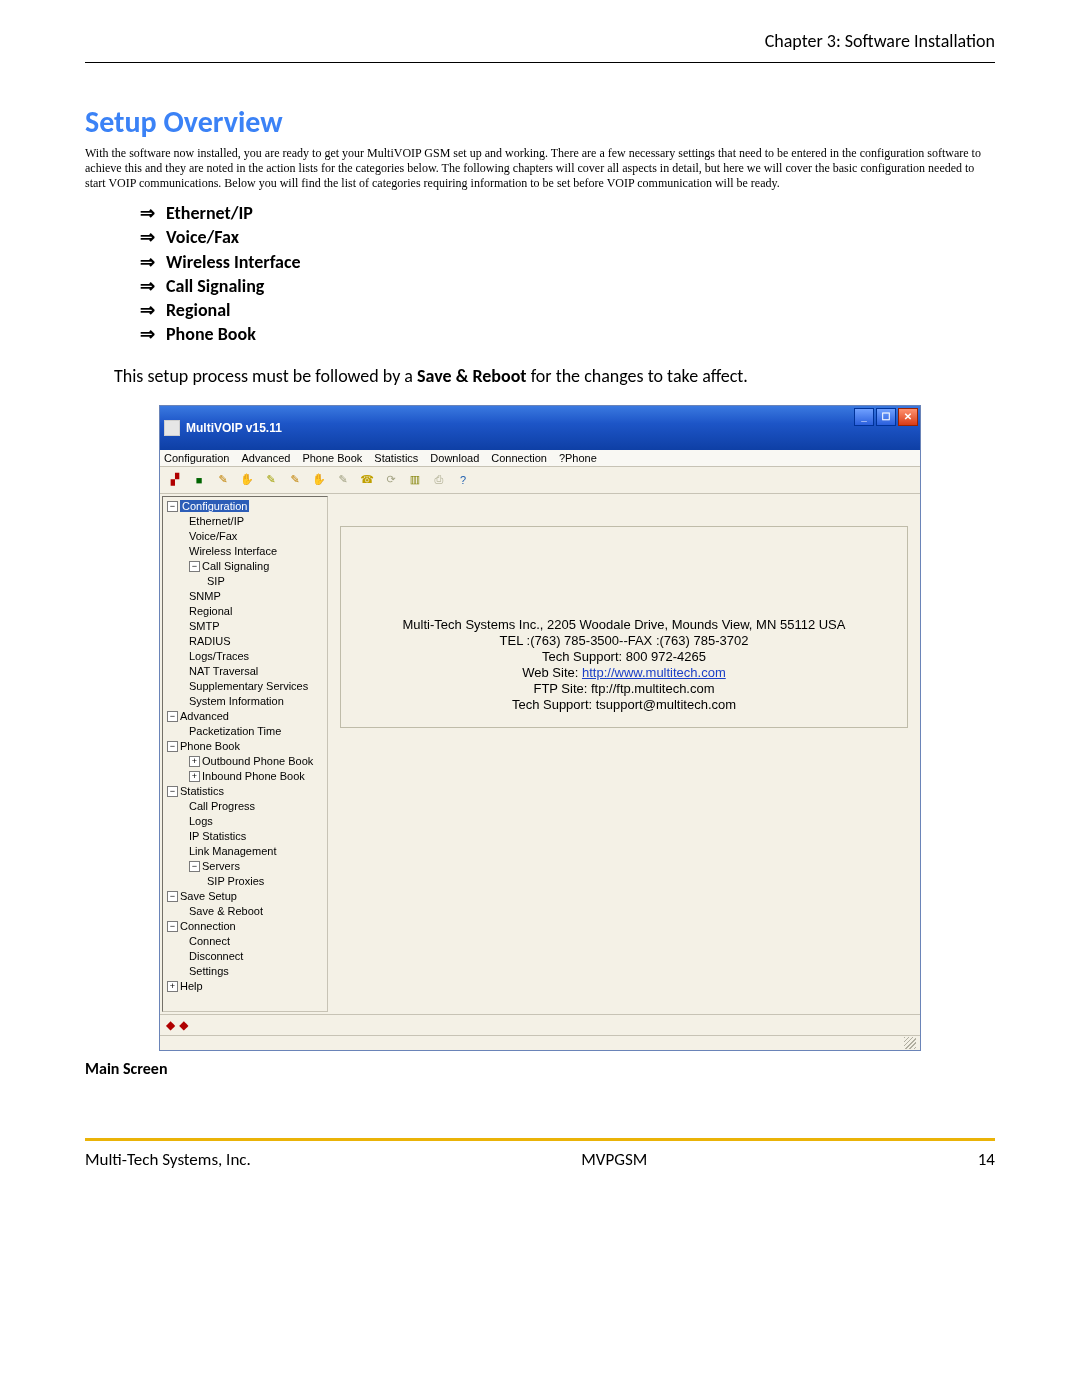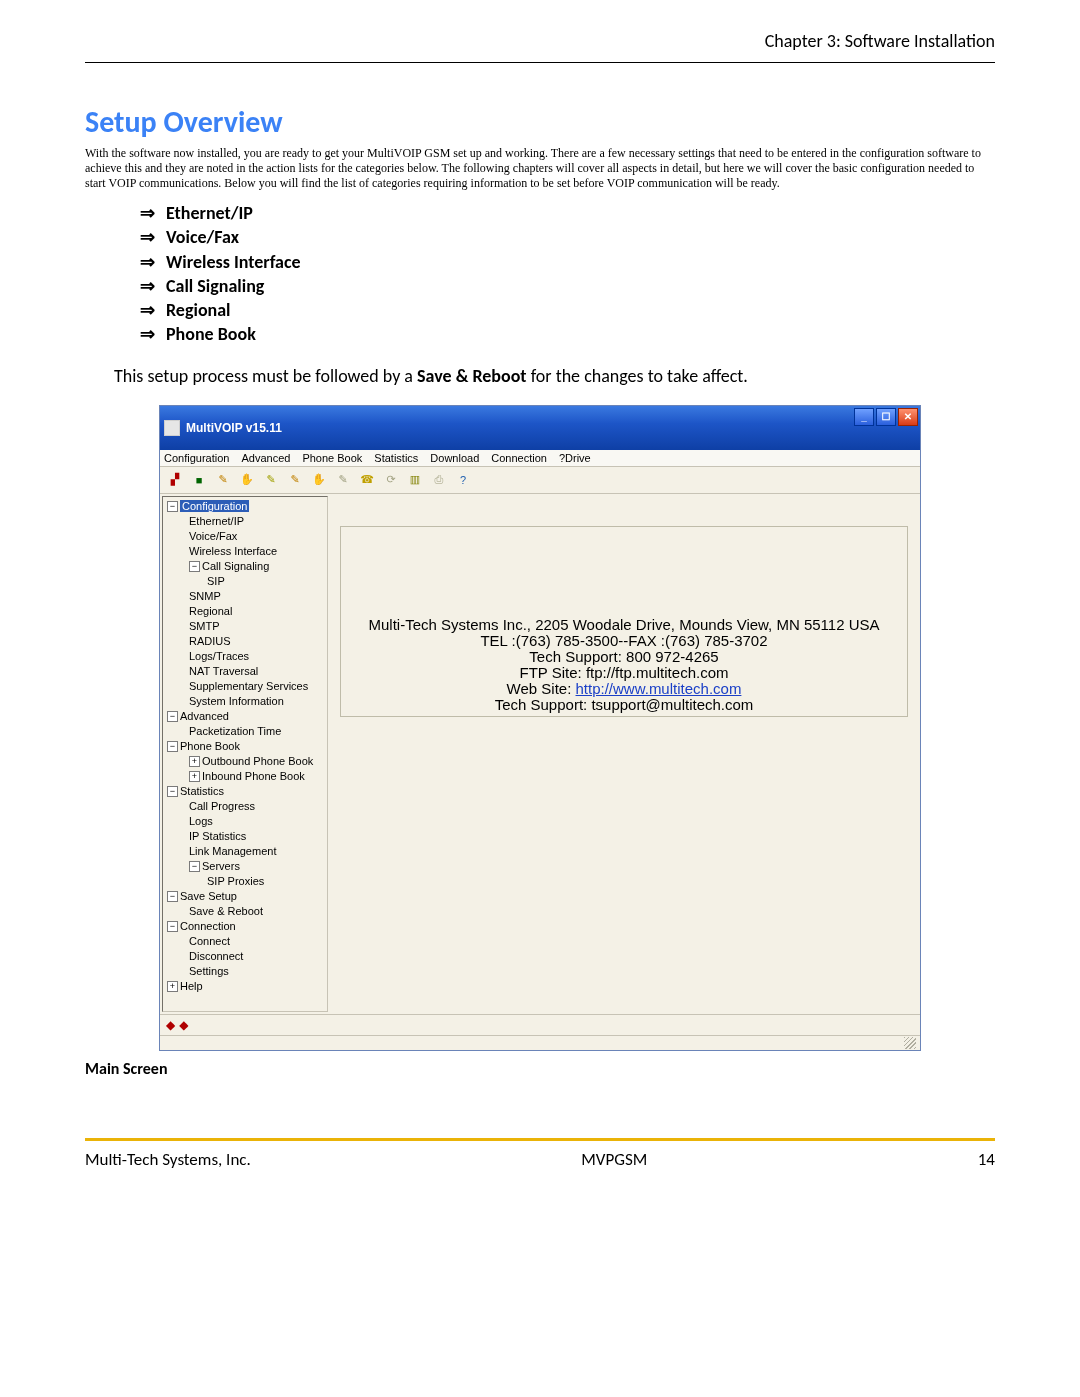--- a/index.html
+++ b/index.html
@@ -163,23 +163,23 @@
   .content {
     flex: 1;
     margin: 2px 2px 2px 0;
     position: relative;
   }
   .infobox {
     position: absolute;
     top: 30px; left: 10px; right: 10px;
     border: 1px solid #bfbca9;
     background: #f4f1e6;
-    padding: 90px 10px 3px 10px;
+    padding: 90px 10px 14px 10px;
     text-align: center;
-    font-size: 15px;
+    font-size: 13px;
     line-height: 16px;
   }
   .infobox a { color: #1a3fc7; text-decoration: underline; }
   .statusbar {
     background: #f4f1e6;
     border-top: 1px solid #c7c3b5;
     height: 20px;
     display: flex;
     align-items: center;
     padding: 0 6px;
@@ -248,21 +248,21 @@
       </div>
     </div>
 
     <div class="menubar">
       <span>Configuration</span>
       <span>Advanced</span>
       <span>Phone Book</span>
       <span>Statistics</span>
       <span>Download</span>
       <span>Connection</span>
-      <span>?Drive</span>
+      <span>?Phone</span>
     </div>
 
     <div class="toolbar">
       <span class="tbtn" style="color:#b00000;">▞</span>
       <span class="tbtn" style="color:#006400;">■</span>
       <span class="tbtn" style="color:#c08000;">✎</span>
       <span class="tbtn" style="color:#c0a000;">✋</span>
       <span class="tbtn" style="color:#a0a000;">✎</span>
       <span class="tbtn" style="color:#c08000;">✎</span>
       <span class="tbtn" style="color:#c0a000;">✋</span>
@@ -308,24 +308,24 @@
           <div class="tn lvl1"><span class="lbl">Connect</span></div>
           <div class="tn lvl1"><span class="lbl">Disconnect</span></div>
           <div class="tn lvl1"><span class="lbl">Settings</span></div>
           <div class="tn lvl0"><span class="box">+</span><span class="lbl">Help</span></div>
         </div>
       <div class="content">
         <div class="infobox">
           <div>Multi-Tech Systems Inc., 2205 Woodale Drive, Mounds View, MN 55112 USA</div>
           <div>TEL :(763) 785-3500--FAX :(763) 785-3702</div>
           <div>Tech Support: 800 972-4265</div>
-          <div>FTP Site: ftp://ftp.multitech.com</div>
           <div>
             <span>Web Site: </span><a href="#">http://www.multitech.com</a>
           </div>
+          <div>FTP Site: ftp://ftp.multitech.com</div>
           <div>Tech Support: tsupport@multitech.com</div>
         </div>
       </div>
     </div>
 
     <div class="statusbar">
       <span class="dot red">◆</span>
       <span class="dot red">◆</span>
     </div>
     <div class="spacer-status">

